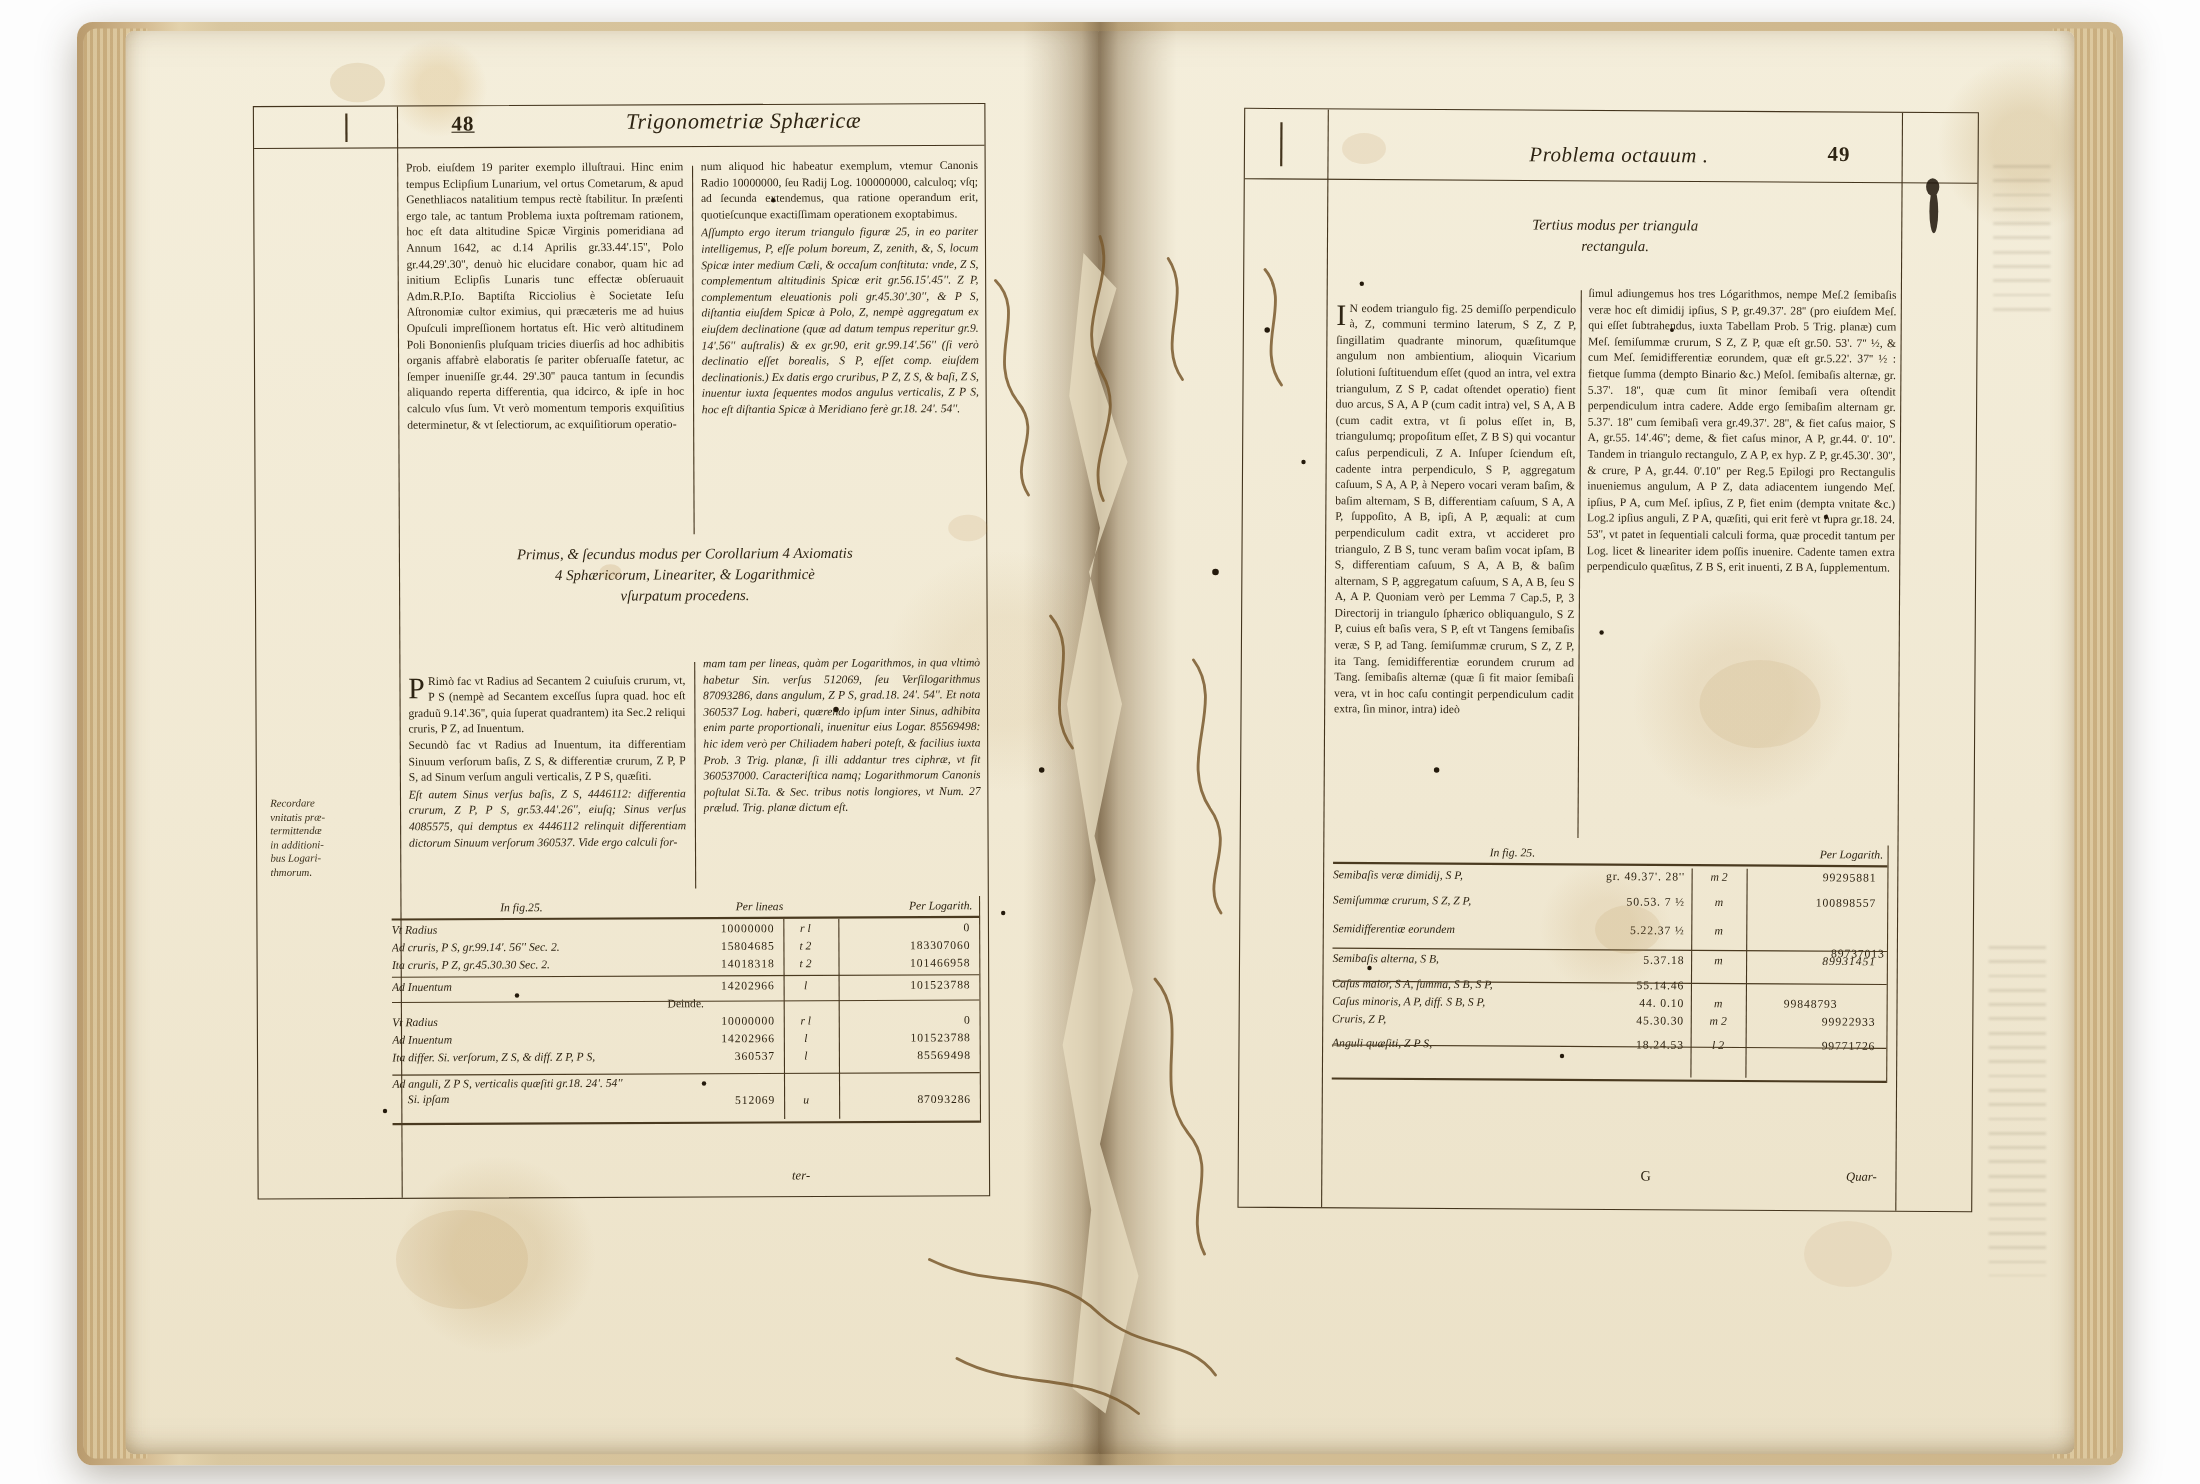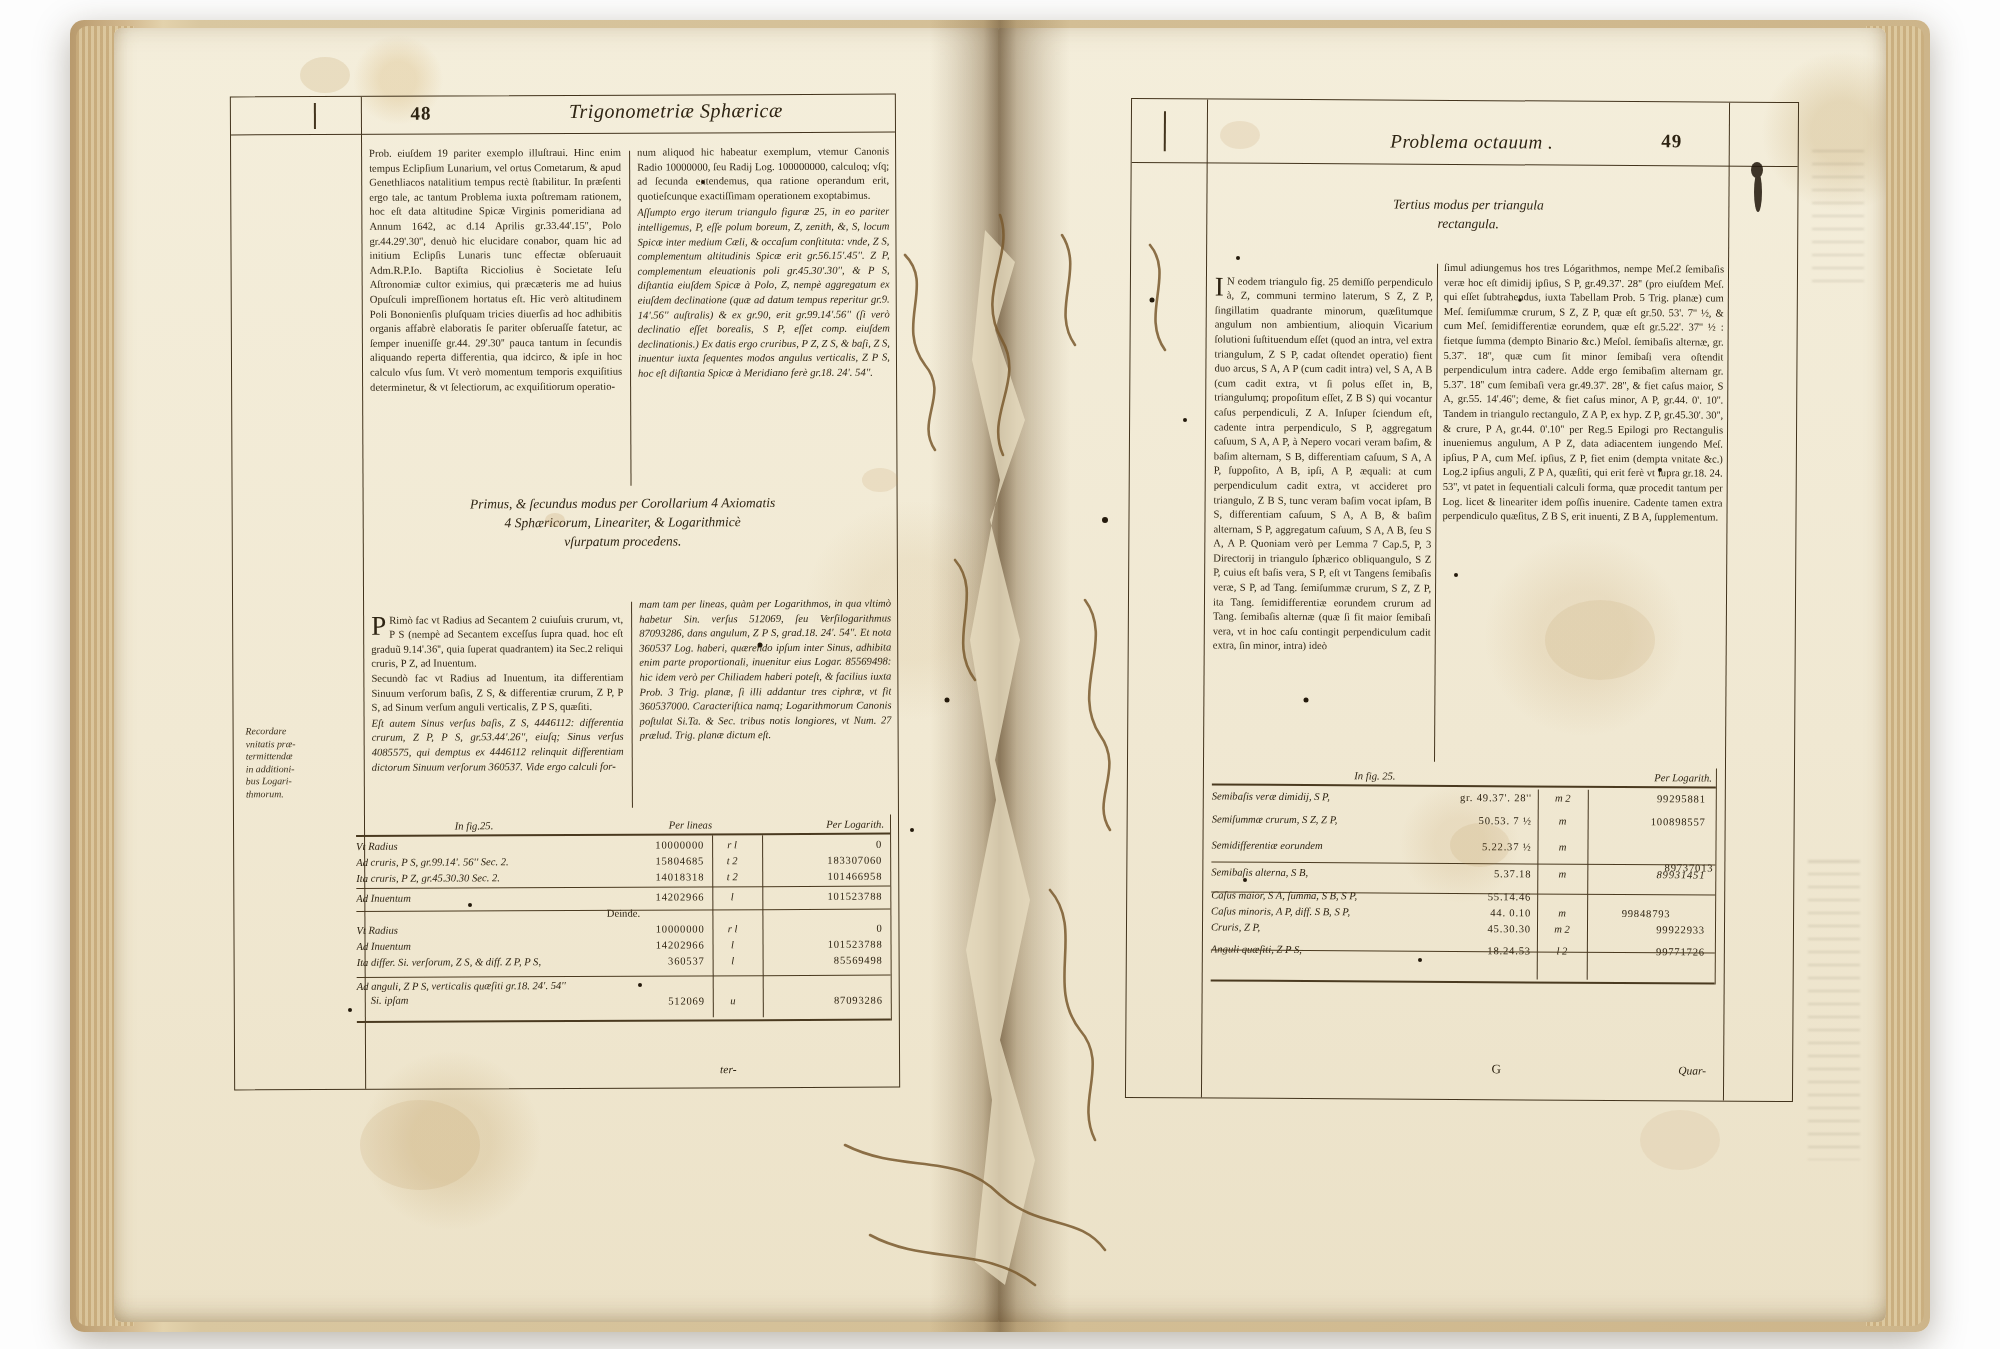--- a/index.html
+++ b/index.html
@@ -64,21 +64,21 @@
     <div class="page pleft"></div>
     <div class="page pright"></div>
     <div class="gutter" style="left:860px;top:0;"></div>
   </div>
 
   <div class="frame lframe">
     <div class="hrule" style="top:37px;"></div>
     <div class="vrule" style="left:130px;top:0;height:992px;"></div>
     <div class="tick" style="left:83px;top:6px;height:26px;"></div>
 
-    <div class="abs pagenum" style="left:140px;top:6px;width:100px;">48</div>
+    <div class="abs pagenum" style="left:140px;top:6px;width:100px;text-decoration:underline;">48</div>
     <div class="abs runtitle" style="left:255px;top:4px;width:380px;">Trigonometriæ Sphæricæ</div>
 
     <div class="abs bodytext" style="left:138px;top:50px;width:252px;height:348px;">Prob. eiuſdem 19 pariter exemplo illuſtraui. Hinc enim tempus Eclipſium Lunarium, vel ortus Cometarum, &amp; apud Genethliacos natalitium tempus rectè ſtabilitur. In præſenti ergo tale, ac tantum Problema iuxta poſtremam rationem, hoc eſt data altitudine Spicæ Virginis pomeridiana ad Annum 1642, ac d.14 Aprilis gr.33.44'.15'', Polo gr.44.29'.30'', denuò hic elucidare conabor, quam hic ad initium Eclipſis Lunaris tunc effectæ obſeruauit Adm.R.P.Io. Baptiſta Ricciolius è Societate Ieſu Aſtronomiæ cultor eximius, qui præcæteris me ad huius Opuſculi impreſſionem hortatus eſt. Hic verò altitudinem Poli Bononienſis pluſquam tricies diuerſis ad hoc adhibitis organis affabrè elaboratis ſe pariter obſeruaſſe fatetur, ac ſemper inueniſſe gr.44. 29'.30'' pauca tantum in ſecundis aliquando reperta differentia, qua idcirco, &amp; ipſe in hoc calculo vſus ſum. Vt verò momentum temporis exquiſitius determinetur, &amp; vt ſelectiorum, ac exquiſitiorum operatio-</div>
     <div class="vrule" style="left:398px;top:55px;height:335px;"></div>
     <div class="abs" style="left:406px;top:50px;width:252px;height:352px;overflow:hidden;">
       <div class="bodytext" style="width:252px;">num aliquod hic habeatur exemplum, vtemur Canonis Radio 10000000, ſeu Radij Log. 100000000, calculoq; vſq; ad ſecunda extendemus, qua ratione operandum erit, quotieſcunque exactiſſimam operationem exoptabimus.</div>
       <div class="bodytext it" style="width:252px;margin-top:2px;">Aſſumpto ergo iterum triangulo figuræ 25, in eo pariter intelligemus, P, eſſe polum boreum, Z, zenith, &amp;, S, locum Spicæ inter medium Cæli, &amp; occaſum conſtituta: vnde, Z S, complementum altitudinis Spicæ erit gr.56.15'.45''. Z P, complementum eleuationis poli gr.45.30'.30'', &amp; P S, diſtantia eiuſdem Spicæ à Polo, Z, nempè aggregatum ex eiuſdem declinatione (quæ ad datum tempus reperitur gr.9. 14'.56'' auſtralis) &amp; ex gr.90, erit gr.99.14'.56'' (ſi verò declinatio eſſet borealis, S P, eſſet comp. eiuſdem declinationis.) Ex datis ergo cruribus, P Z, Z S, &amp; baſi, Z S, inuentur iuxta ſequentes modos angulus verticalis, Z P S, hoc eſt diſtantia Spicæ à Meridiano ferè gr.18. 24'. 54''.</div>
     </div>
 
     <div class="abs heading" style="left:130px;top:398px;width:520px;">Primus, &amp; ſecundus modus per Corollarium 4 Axiomatis

